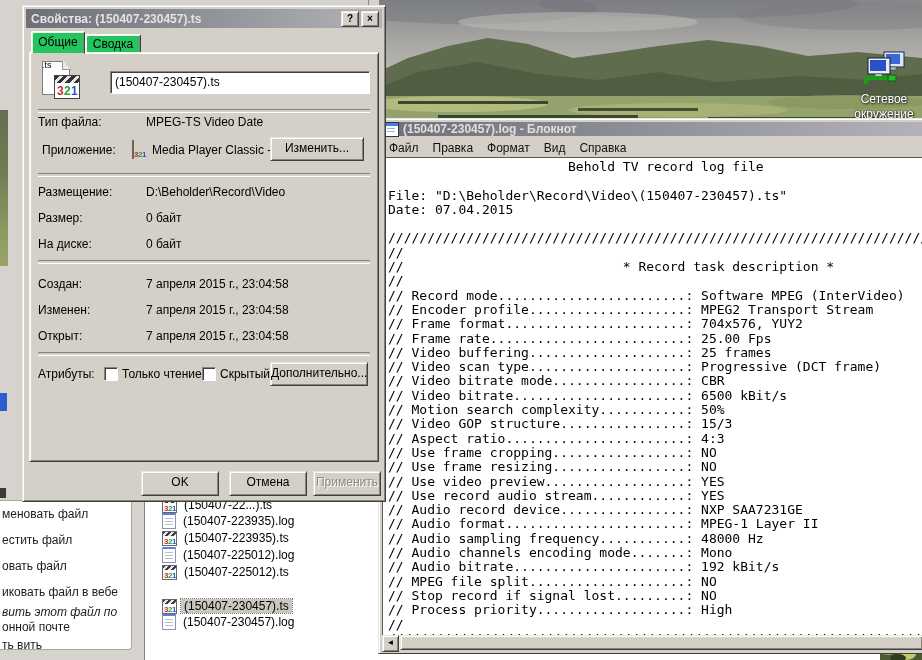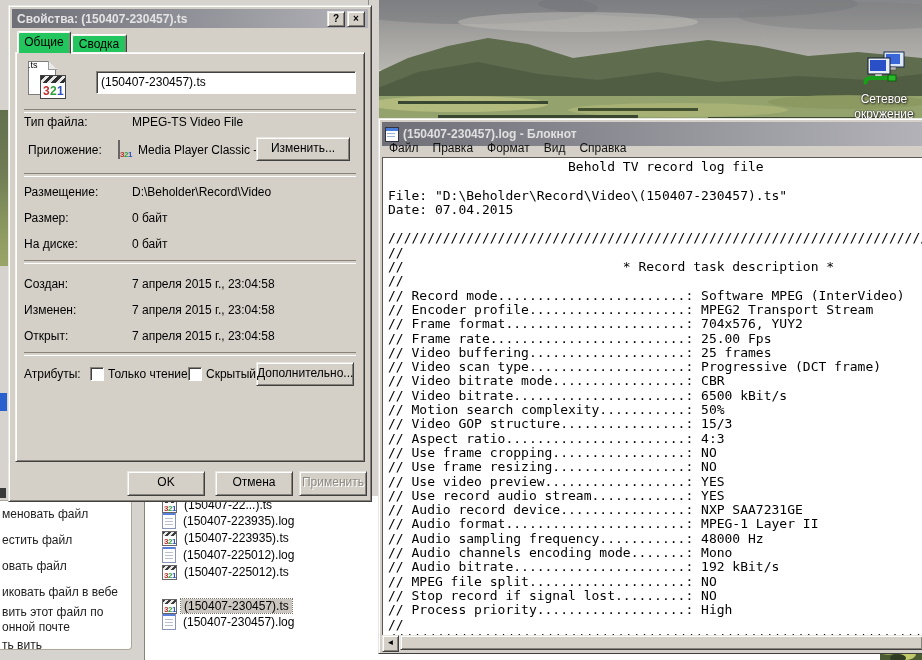--- a/index.html
+++ b/index.html
@@ -9,20 +9,21 @@
     font-family:"Liberation Sans", sans-serif;
     -webkit-font-smoothing:none;
   }
   .abs{position:absolute;}
 
   
   .raised{
     background:#d4d0c8;
     border:1px solid;border-color:#e8e6e0 #404040 #404040 #e8e6e0;
     box-shadow:inset 1px 1px 0 #ffffff, inset -1px -1px 0 #87837b;
+    margin-left:14px;
   }
   .sunken{
     background:#fff;
     border:1px solid;border-color:#87837b #ffffff #ffffff #87837b;
     box-shadow:inset 1px 1px 0 #404040;
   }
   .sep{height:2px;border-top:1px solid #87837b;border-bottom:1px solid #ffffff;}
   .btn{
     background:#d4d0c8;border:1px solid;border-color:#e8e6e0 #404040 #404040 #e8e6e0;
     box-shadow:inset 1px 1px 0 #ffffff, inset -1px -1px 0 #87837b;
@@ -95,21 +96,21 @@
   #big-icon .clap{position:absolute;left:14px;top:16px;width:24px;height:22px;background:#fff;border:1px solid #444;}
   #big-icon .clap .top{position:absolute;left:0;top:0;right:0;height:7px;background:
     repeating-linear-gradient(135deg,#303030 0 3px,#e6e6e6 3px 6px);}
   #big-icon .clap .num{position:absolute;bottom:0px;font-size:12px;font-weight:bold;line-height:13px;}
   #big-icon .clap .n3{left:2px;color:#c03030;} #big-icon .clap .n2{left:9px;color:#2f9e3a;} #big-icon .clap .n1{left:16px;color:#2f52c0;}
 
   
   #notepad{left:378px;top:118px;width:544px;height:534px;z-index:5;
     background:#d4d0c8;border:1px solid;border-color:#e8e6e0 #404040 #404040 #e8e6e0;
     box-shadow:inset 1px 1px 0 #fff;}
-  #np-title{left:3px;top:3px;right:0;height:24px;
+  #np-title{left:3px;top:3px;right:0;height:14px;
     background:linear-gradient(90deg,#6f6f78,#b2b2b8);
     display:flex;align-items:center;padding-left:3px;}
   #np-title .t{font-size:12px;font-weight:bold;color:#e0e0e0;margin-left:4px;white-space:nowrap;}
   #np-icon{width:12px;height:13px;background:#fff;border:1px solid #334;position:relative;flex:none;}
   #np-icon:before{content:"";position:absolute;left:0;top:0;right:0;height:3px;background:#4a7edb;}
   #np-icon:after{content:"";position:absolute;left:1px;top:5px;width:8px;height:6px;
     background:repeating-linear-gradient(180deg,#9db2d8 0 1px,#fff 1px 3px);}
   #np-menu{left:3px;top:20px;right:0;height:18px;display:flex;align-items:center;}
   #np-menu .mi{font-size:12px;color:#111;padding:0 7px;}
   #np-content{left:3px;top:38px;right:0;bottom:18px;background:#fff;
@@ -182,21 +183,21 @@
 </div>
 
 <div id="file-list-bg" class="abs"></div>
 <div id="list-divider" class="abs"></div>
 
 <div id="task-pane-box" class="abs">
   <div class="task-link" style="top:6px;">меновать файл</div>
   <div class="task-link" style="top:32px;">естить файл</div>
   <div class="task-link" style="top:58px;">овать файл</div>
   <div class="task-link" style="top:84px;">иковать файл в вебе</div>
-  <div class="task-link" style="top:104px;">вить этот файл по</div>
+  <div class="task-link" style="top:104px;font-style:italic;">вить этот файл по</div>
   <div class="task-link" style="top:119px;">онной почте</div>
   <div class="task-link" style="top:137px;">ть вить</div>
 </div>
 
 <div class="abs" style="left:146px;top:496px;width:734px;height:164px;">
   <div class="file-row" style="top:1px;">
     <span class="icon-ts">
         <span class="n3">3</span>
         <span class="n2">2</span>
         <span class="n1">1</span>
@@ -262,21 +263,21 @@
         <span class="num n3">3</span>
         <span class="num n2">2</span>
         <span class="num n1">1</span>
       </div>
     </div>
     <div class="abs sunken" style="left:80px;top:18px;width:254px;height:21px;font-size:12px;line-height:21px;padding-left:4px;">(150407-230457).ts</div>
 
     <div class="abs sep" style="left:8px;top:56px;width:332px;"></div>
 
     <div class="plabel" style="left:8px;top:62px;">Тип файла:</div>
-    <div class="pvalue" style="left:116px;top:62px;">MPEG-TS Video File</div>
+    <div class="pvalue" style="left:116px;top:62px;">MPEG-TS Video Date</div>
 
     <div class="plabel" style="left:12px;top:90px;">Приложение:</div>
     <span class="icon-ts abs" style="left:102px;top:88px;"><span class="n3">3</span><span class="n2">2</span><span class="n1">1</span></span>
     <div class="pvalue" style="left:122px;top:90px;">Media Player Classic -</div>
     <div class="abs btn" style="left:240px;top:84px;width:92px;height:22px;">Изменить...</div>
 
     <div class="abs sep" style="left:8px;top:120px;width:332px;"></div>
 
     <div class="plabel" style="left:8px;top:132px;">Размещение:</div>
     <div class="pvalue" style="left:116px;top:132px;">D:\Beholder\Record\Video</div>

